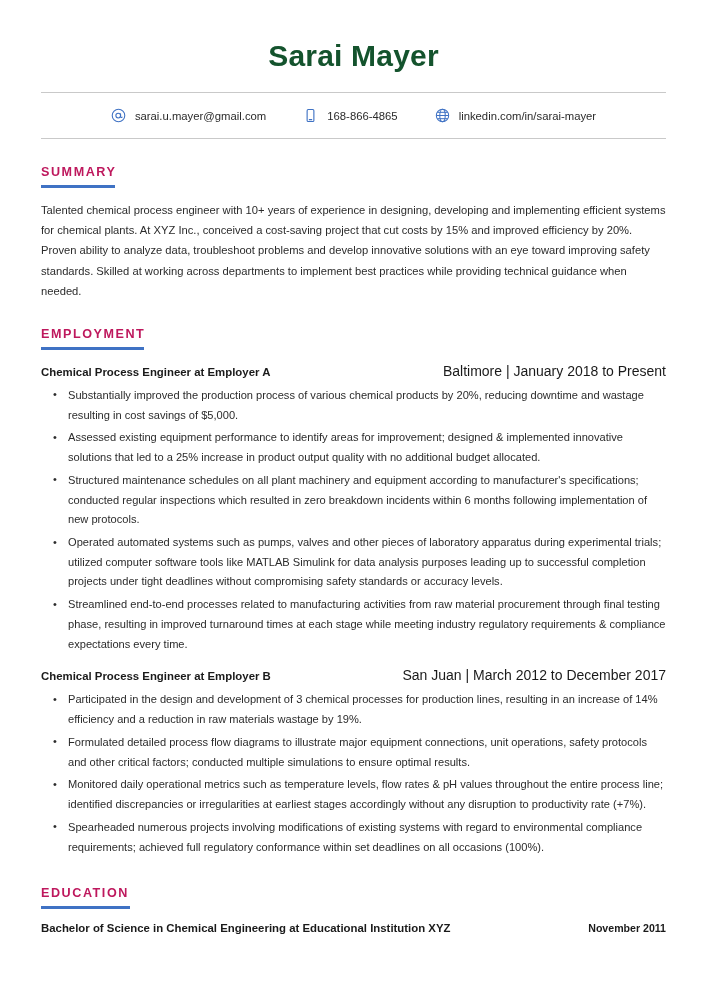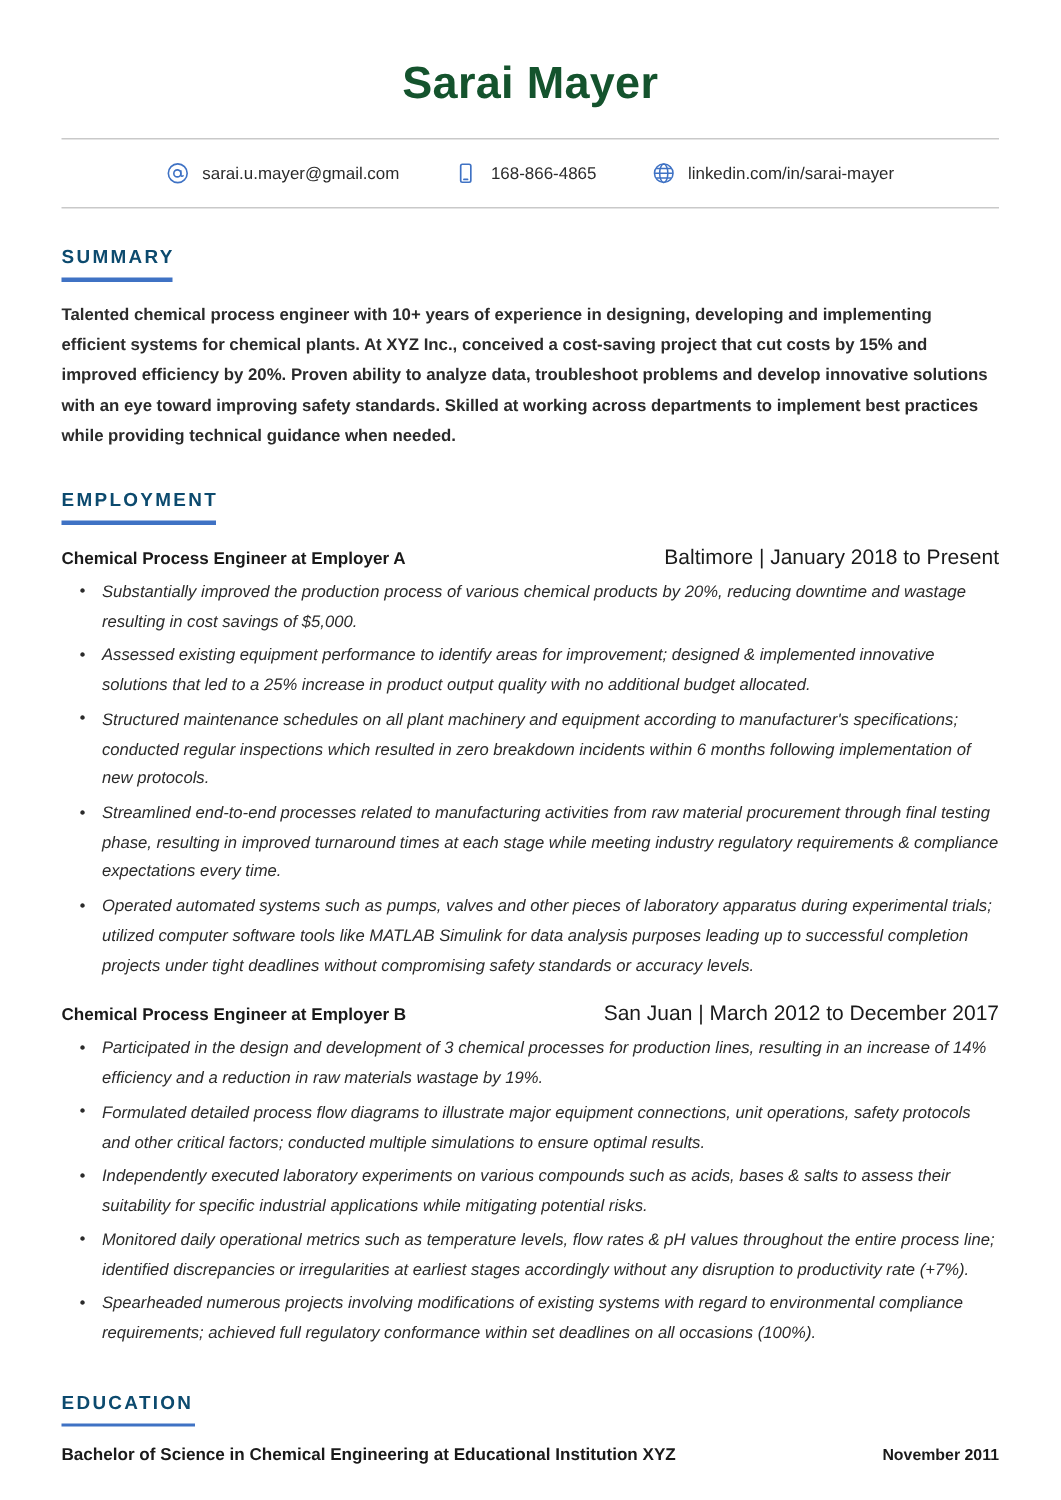--- a/index.html
+++ b/index.html
@@ -84,41 +84,40 @@
     background: #c9c9c9;
     width: 100%;
   }
 
   
   .section { padding-top: 23px; }
   .section-title {
     font-size: 12.6px;
     font-weight: 700;
     letter-spacing: 1.55px;
-    color: #0c4a6e;
+    color: #be185d;
     text-transform: uppercase;
     margin: 0;
     display: inline-block;
   }
   .section-underline {
     height: 2.5px;
     background: #3f72c4;
     margin-top: 5px;
     width: 74px;
   }
   .section-underline.w-employment { width: 103px; }
   .section-underline.w-education  { width: 89px; }
 
   .summary-text {
     margin: 12px 0 0 0;
     font-size: 11.2px;
     line-height: 1.82;
     color: #2b2b2b;
     text-align: left;
-    font-weight: bold;
   }
 
   
   .job { margin-top: 13px; }
   .job:first-of-type { margin-top: 12px; }
   .job-head {
     display: flex;
     justify-content: space-between;
     align-items: baseline;
     gap: 14px;
@@ -132,21 +131,20 @@
   .job-meta {
     font-size: 14px;
     font-weight: 400;
     color: #1a1a1a;
     white-space: nowrap;
   }
   ul.bullets {
     margin: 7px 0 0 0;
     padding: 0 0 0 27px;
     list-style: none;
-    font-style: italic;
   }
   ul.bullets li {
     position: relative;
     font-size: 11.1px;
     line-height: 1.78;
     color: #2b2b2b;
     margin-bottom: 3px;
     padding-left: 0;
   }
   ul.bullets li::before {
@@ -242,34 +240,33 @@
 
     <div class="job">
       <div class="job-head">
         <span class="job-title">Chemical Process Engineer at Employer A</span>
         <span class="job-meta">Baltimore | January 2018 to Present</span>
       </div>
       <ul class="bullets">
         <li>Substantially improved the production process of various chemical products by 20%, reducing downtime and wastage resulting in cost savings of $5,000.</li>
         <li>Assessed existing equipment performance to identify areas for improvement; designed &amp; implemented innovative solutions that led to a 25% increase in product output quality with no additional budget allocated.</li>
         <li>Structured maintenance schedules on all plant machinery and equipment according to manufacturer's specifications; conducted regular inspections which resulted in zero breakdown incidents within 6 months following implementation of new protocols.</li>
+        <li>Operated automated systems such as pumps, valves and other pieces of laboratory apparatus during experimental trials; utilized computer software tools like MATLAB Simulink for data analysis purposes leading up to successful completion projects under tight deadlines without compromising safety standards or accuracy levels.</li>
         <li>Streamlined end-to-end processes related to manufacturing activities from raw material procurement through final testing phase, resulting in improved turnaround times at each stage while meeting industry regulatory requirements &amp; compliance expectations every time.</li>
-        <li>Operated automated systems such as pumps, valves and other pieces of laboratory apparatus during experimental trials; utilized computer software tools like MATLAB Simulink for data analysis purposes leading up to successful completion projects under tight deadlines without compromising safety standards or accuracy levels.</li>
       </ul>
     </div>
 
     <div class="job">
       <div class="job-head">
         <span class="job-title">Chemical Process Engineer at Employer B</span>
         <span class="job-meta">San Juan | March 2012 to December 2017</span>
       </div>
       <ul class="bullets">
         <li>Participated in the design and development of 3 chemical processes for production lines, resulting in an increase of 14% efficiency and a reduction in raw materials wastage by 19%.</li>
         <li>Formulated detailed process flow diagrams to illustrate major equipment connections, unit operations, safety protocols and other critical factors; conducted multiple simulations to ensure optimal results.</li>
-        <li>Independently executed laboratory experiments on various compounds such as acids, bases &amp; salts to assess their suitability for specific industrial applications while mitigating potential risks.</li>
         <li>Monitored daily operational metrics such as temperature levels, flow rates &amp; pH values throughout the entire process line; identified discrepancies or irregularities at earliest stages accordingly without any disruption to productivity rate (+7%).</li>
         <li>Spearheaded numerous projects involving modifications of existing systems with regard to environmental compliance requirements; achieved full regulatory conformance within set deadlines on all occasions (100%).</li>
       </ul>
     </div>
   </div>
 
   <div class="section">
     <div class="section-title">EDUCATION</div>
     <div class="section-underline w-education"></div>
     <div class="edu-row">

